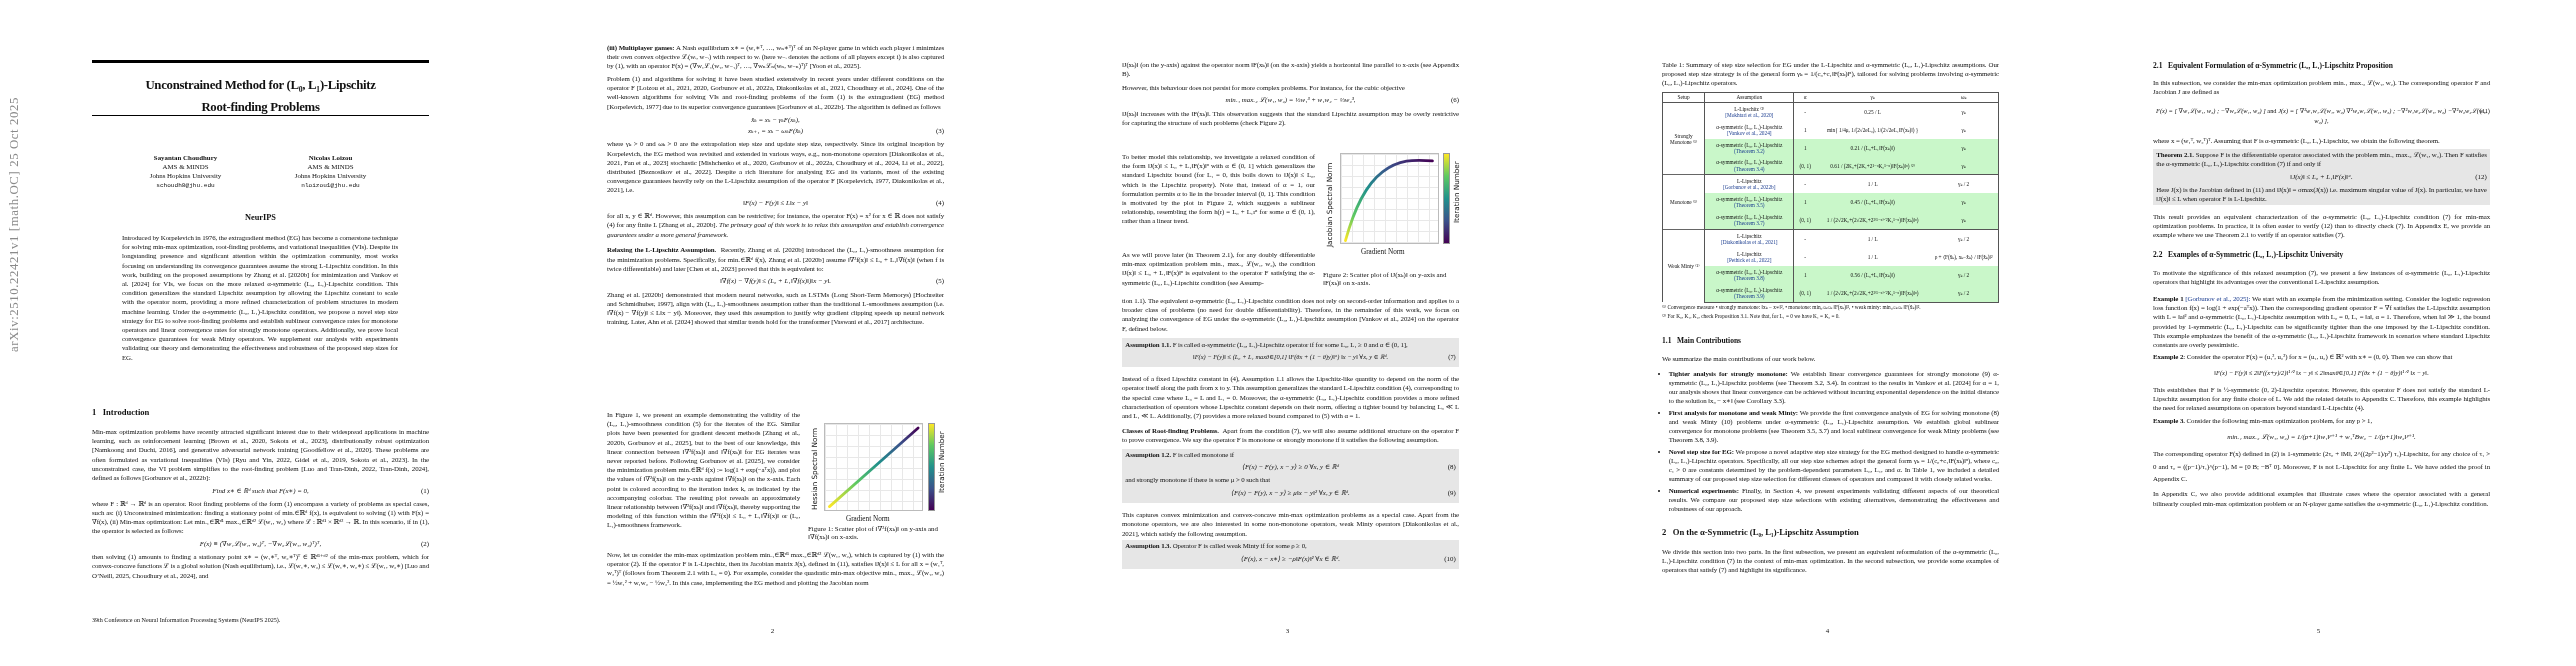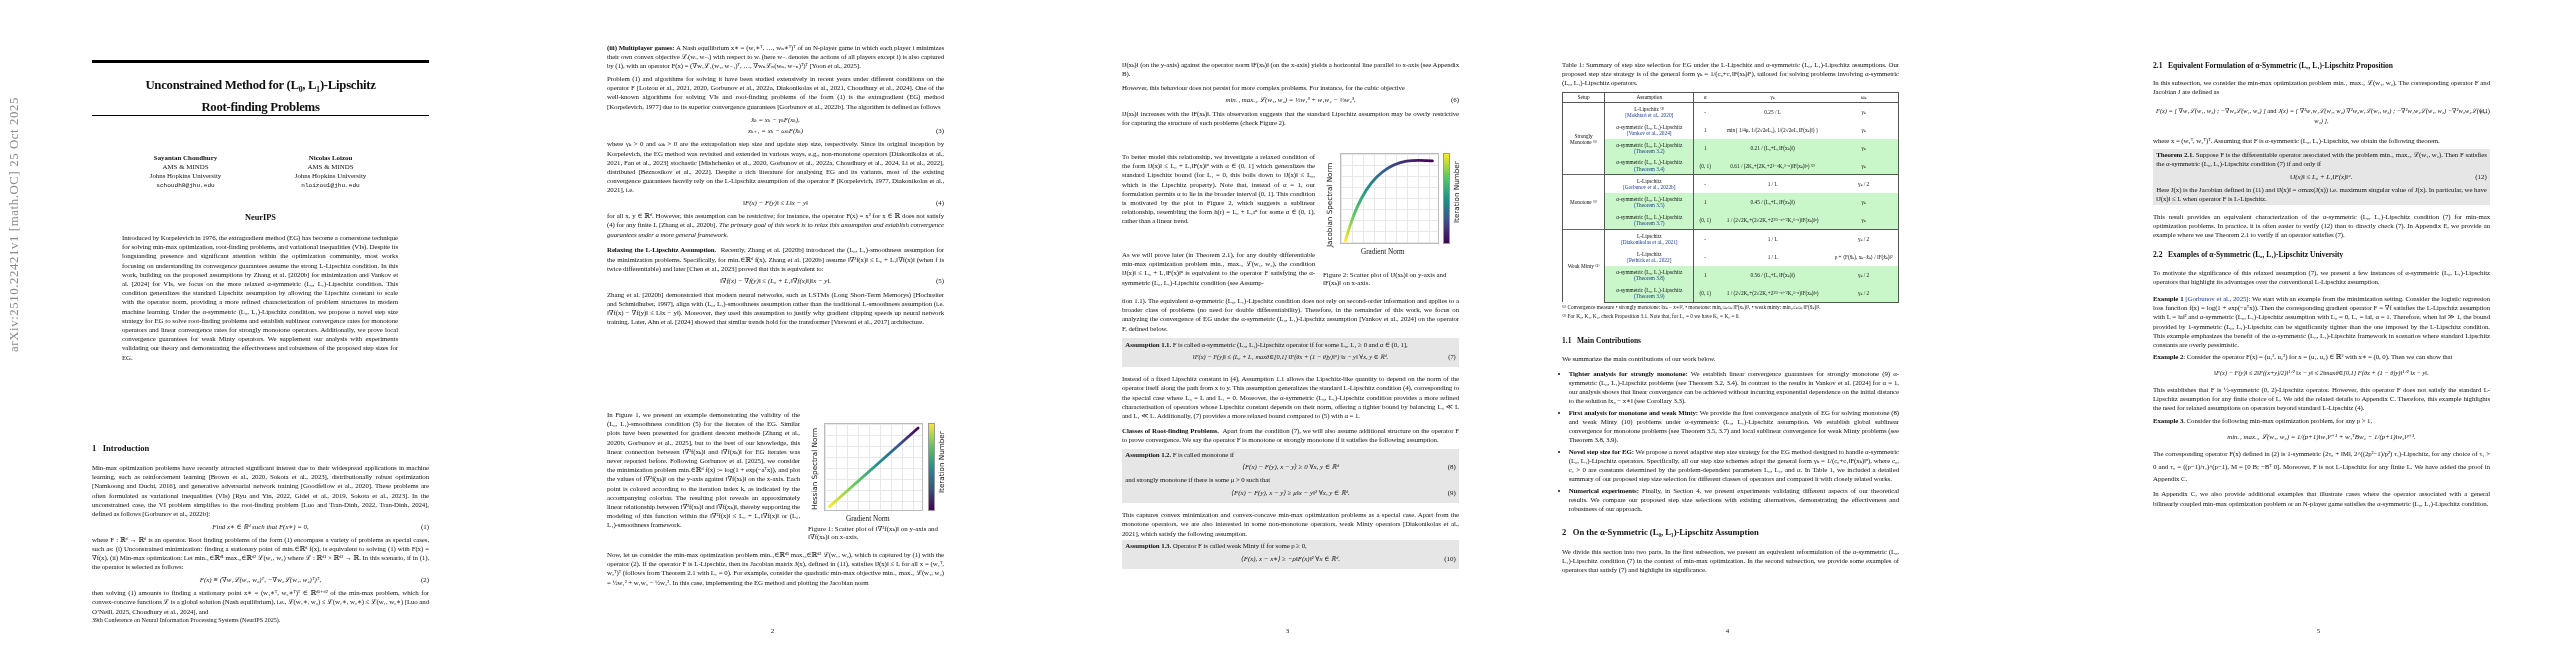--- a/index.html
+++ b/index.html
@@ -64,21 +64,21 @@
   <div class="author" style="left:275px;top:153px;">
     <div class="nm">Nicolas Loizou</div>
     <div>AMS &amp; MINDS</div>
     <div>Johns Hopkins University</div>
     <div class="em">nloizou1@jhu.edu</div>
   </div>
 
   <div style="position:absolute;left:92px;width:337px;top:213px;text-align:center;font-weight:bold;font-size:8.3px;">NeurIPS</div>
   <p class="t" style="position:absolute;left:122px;width:276px;top:233px;">Introduced by Korpelevich in 1976, the extragradient method (EG) has become a cornerstone technique for solving min-max optimization, root-finding problems, and variational inequalities (VIs). Despite its longstanding presence and significant attention within the optimization community, most works focusing on understanding its convergence guarantees assume the strong L-Lipschitz condition. In this work, building on the proposed assumptions by Zhang et al. [2020b] for minimization and Vankov et al. [2024] for VIs, we focus on the more relaxed α-symmetric (L₀, L₁)-Lipschitz condition. This condition generalizes the standard Lipschitz assumption by allowing the Lipschitz constant to scale with the operator norm, providing a more refined characterization of problem structures in modern machine learning. Under the α-symmetric (L₀, L₁)-Lipschitz condition, we propose a novel step size strategy for EG to solve root-finding problems and establish sublinear convergence rates for monotone operators and linear convergence rates for strongly monotone operators. Additionally, we prove local convergence guarantees for weak Minty operators. We supplement our analysis with experiments validating our theory and demonstrating the effectiveness and robustness of the proposed step sizes for EG.</p>
 
-  <div class="col" style="top:407px;margin-top:36px;">
+  <div class="col" style="top:407px;">
     <div class="h1">
       <span>1</span>&nbsp;&nbsp;&nbsp;<span>Introduction</span>
     </div>
     <p class="t" style="margin-top:10px;">Min-max optimization problems have recently attracted significant interest due to their widespread applications in machine learning, such as reinforcement learning [Brown et al., 2020, Sokota et al., 2023], distributionally robust optimization [Namkoong and Duchi, 2016], and generative adversarial network training [Goodfellow et al., 2020]. These problems are often formulated as variational inequalities (VIs) [Ryu and Yin, 2022, Gidel et al., 2019, Sokota et al., 2023]. In the unconstrained case, the VI problem simplifies to the root-finding problem [Luo and Tran-Dinh, 2022, Tran-Dinh, 2024], defined as follows [Gorbunov et al., 2022b]:</p>
     <div class="eqn"><span>Find x∗ ∈ ℝᵈ such that F(x∗) = 0,</span><span class="num">(1)</span></div>
     <p class="t">where F : ℝᵈ → ℝᵈ is an operator. Root finding problems of the form (1) encompass a variety of problems as special cases, such as: (i) Unconstrained minimization: finding a stationary point of minₓ∈ℝᵈ f(x), is equivalent to solving (1) with F(x) = ∇f(x), (ii) Min-max optimization: Let minₓ₁∈ℝᵈ¹ maxₓ₂∈ℝᵈ² ℒ(w₁, w₂) where ℒ : ℝᵈ¹ × ℝᵈ² → ℝ. In this scenario, if in (1), the operator is selected as follows:</p>
     <div class="eqn"><span>F(x) ≡ (∇w₁ℒ(w₁, w₂)ᵀ, −∇w₂ℒ(w₁, w₂)ᵀ)ᵀ,</span><span class="num">(2)</span></div>
     <p class="t">then solving (1) amounts to finding a stationary point x∗ = (w₁∗ᵀ, w₂∗ᵀ)ᵀ ∈ ℝᵈ¹⁺ᵈ² of the min-max problem, which for convex-concave functions ℒ is a global solution (Nash equilibrium), i.e., ℒ(w₁∗, w₂) ≤ ℒ(w₁∗, w₂∗) ≤ ℒ(w₁, w₂∗) [Luo and O’Neill, 2025, Choudhury et al., 2024], and</p>
   </div>
   <div class="footer">39th Conference on Neural Information Processing Systems (NeurIPS 2025).</div>
@@ -178,21 +178,21 @@
     </div>
     <p class="t" style="margin-top:6.7px;">This captures convex minimization and convex-concave min-max optimization problems as a special case. Apart from the monotone operators, we are also interested in some non-monotone operators, weak Minty operators [Diakonikolas et al., 2021], which satisfy the following assumption.</p>
     <div class="box" style="margin-top:2.2px;">
       <p class="t"><b>Assumption 1.3.</b> <span>Operator F is called weak Minty if for some ρ ≥ 0,</span></p>
       <div class="eqn"><span>⟨F(x), x − x∗⟩ ≥ −ρ‖F(x)‖²     ∀x ∈ ℝᵈ.</span><span class="num">(10)</span></div>
     </div>
   </div>
   <div class="pnum">3</div>
 </div>
 
-<div class="page" style="left:1470px;">
+<div class="page" style="left:1570px;">
   <div class="col" style="top:60px;">
     <p class="t">Table 1: Summary of step size selection for EG under the L-Lipschitz and α-symmetric (L₀, L₁)-Lipschitz assumptions. Our proposed step size strategy is of the general form γₖ = 1/(c₀+c₁‖F(xₖ)‖ᵅ), tailored for solving problems involving α-symmetric (L₀, L₁)-Lipschitz operators.</p>
     <table class="sum" style="margin-top:4.4px;">
       <thead>
         <tr>
           <th style="width:39px;">Setup</th>
           <th style="width:86px;">Assumption</th>
           <th style="width:19.5px;border-right:none;">α</th>
           <th style="width:111px;border-left:none;border-right:none;">γₖ</th>
           <th style="border-left:none;">ωₖ</th>

